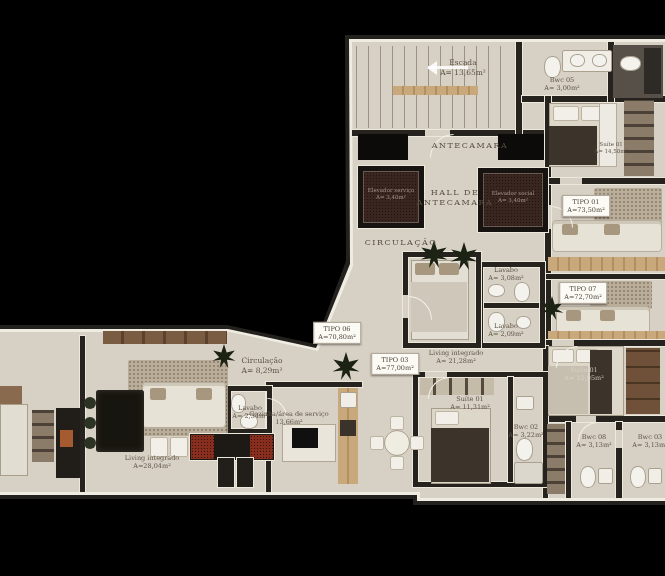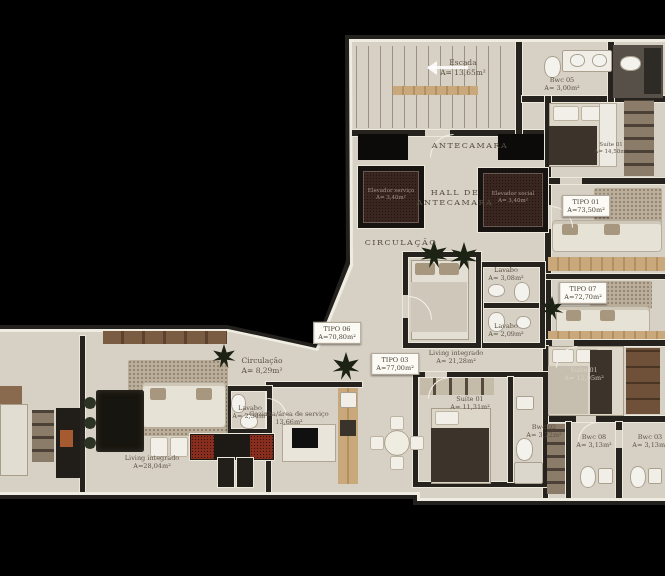--- a/index.html
+++ b/index.html
@@ -277,21 +277,21 @@
       <div>A= 21,28m²</div>
   </div>
   <div class="lbl" style="left:470px;top:403px">
     <div>Suíte 01</div>
       <div>A= 11,31m²</div>
   </div>
   <div class="lbl onDark" style="left:584px;top:374px">
     <div>Suíte 01</div>
       <div>A= 12,05m²</div>
   </div>
-  <div class="lbl" style="left:544px;top:431px">
+  <div class="lbl" style="left:526px;top:431px">
     <div>Bwc 02</div>
       <div>A= 3,22m²</div>
   </div>
   <div class="lbl" style="left:594px;top:441px">
     <div>Bwc 08</div>
       <div>A= 3,13m²</div>
   </div>
   <div class="lbl" style="left:650px;top:441px">
     <div>Bwc 03</div>
       <div>A= 3,13m²</div>

